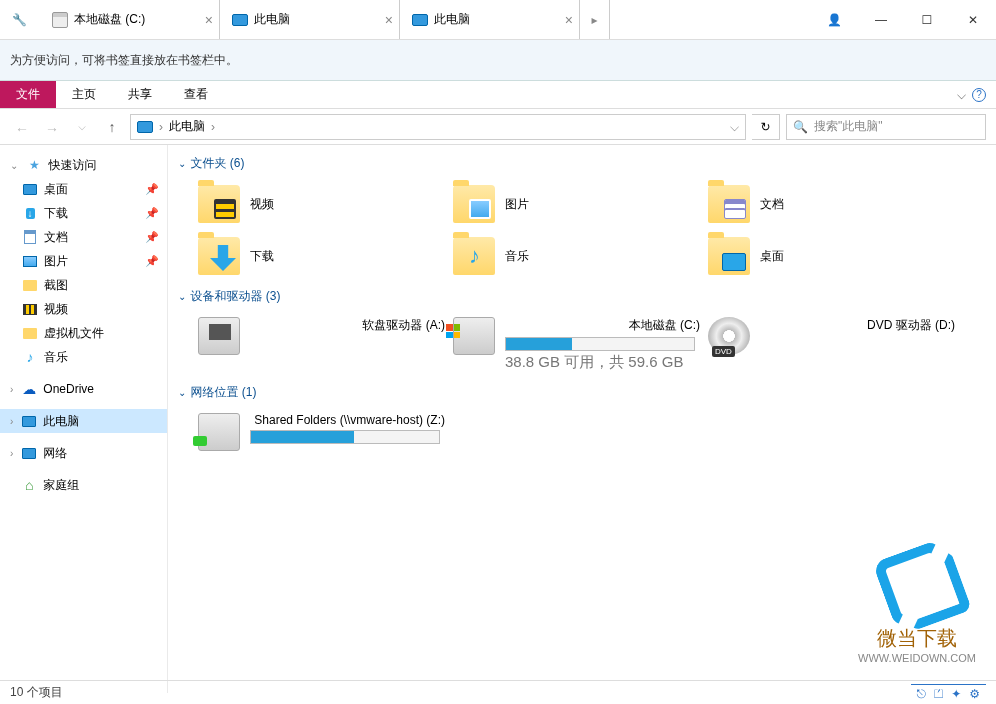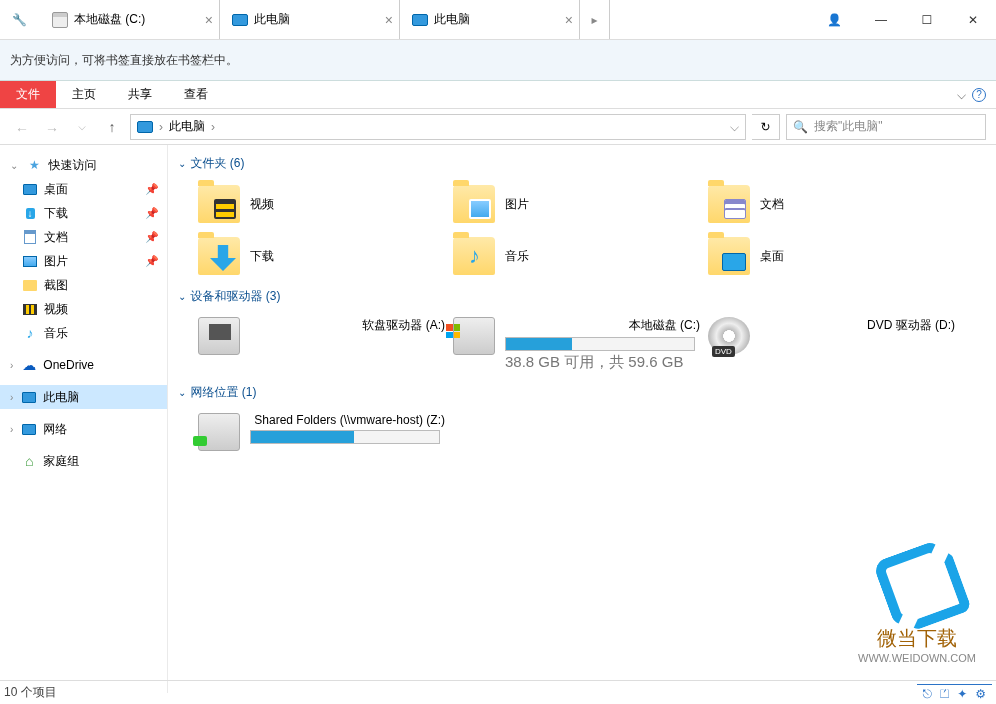--- a/index.html
+++ b/index.html
@@ -17,21 +17,21 @@
 .newtab { width: 30px; display: flex; align-items: center; justify-content: center; color: #888; border-right: 1px solid #ccc; }
 .win-controls { display: flex; margin-left: auto; }
 .win-btn { width: 46px; height: 40px; display: flex; align-items: center; justify-content: center; color: #333; font-size: 12px; }
 
 
 .infobar { height: 41px; background: #f0f6fb; border-bottom: 1px solid #cdd; display: flex; align-items: center; padding: 0 10px; color: #333; }
 
 
 .ribbon { height: 28px; background: #fff; border-bottom: 1px solid #ddd; display: flex; align-items: center; position: relative; }
 .ribbon-tab { padding: 0 16px; height: 100%; display: flex; align-items: center; cursor: pointer; }
-.ribbon-tab.file { background: #ef4444; color: #fff; text-align: center; }
+.ribbon-tab.file { background: #be185d; color: #fff; text-align: center; }
 .ribbon-chevron { position: absolute; right: 30px; color: #666; }
 .ribbon-help { position: absolute; right: 10px; color: #2b73c7; border: 1px solid #2b73c7; border-radius: 50%; width: 14px; height: 14px; display: flex; align-items: center; justify-content: center; font-size: 10px; }
 
 
 .navbar { height: 36px; display: flex; align-items: center; gap: 6px; padding: 0 10px; border-bottom: 1px solid #ddd; }
 .nav-arrow { width: 24px; text-align: center; color: #bbb; font-size: 14px; }
 .nav-up { color: #555; }
 .addr { flex: 1; height: 26px; border: 1px solid #ccc; display: flex; align-items: center; padding: 0 6px; gap: 6px; }
 .addr-icon { width: 16px; height: 12px; background: #3399dd; border: 1px solid #0066aa; border-radius: 2px; }
 .addr-sep { color: #888; }
@@ -83,21 +83,21 @@
 .win-flag { position: absolute; left: -8px; top: 6px; width: 14px; height: 14px; display: grid; grid-template: 1fr 1fr / 1fr 1fr; gap: 1px; }
 .win-flag span:nth-child(1){background:#f25022}.win-flag span:nth-child(2){background:#7fba00}.win-flag span:nth-child(3){background:#00a4ef}.win-flag span:nth-child(4){background:#ffb900}
 
 .drive-info { flex: 1; }
 .drive-info .name { margin-bottom: 3px; text-align: right; }
 .progress { width: 190px; height: 14px; border: 1px solid #bbb; background: #f4f4f4; margin-bottom: 2px; }
 .progress-fill { height: 100%; background: #26a0da; }
 .sub { color: #777; font-size: 15px; }
 
 
-.statusbar { position: absolute; bottom: 0; left: 0; right: 0; height: 24px; border-top: 1px solid #ddd; display: flex; align-items: center; padding: 0 4px; color: #444; }
+.statusbar { position: absolute; bottom: 0; left: 0; right: 0; height: 24px; border-top: 1px solid #ddd; display: flex; align-items: center; padding: 0 10px; color: #444; }
 .status-right { margin-left: auto; display: flex; gap: 8px; color: #2b73c7; border-top: 1px solid #2b73c7; padding: 2px 6px 0; }
 
 
 .watermark { position: absolute; right: 20px; bottom: 40px; text-align: center; color: #888; font-size: 11px; }
 .watermark .logo { width: 70px; height: 70px; border: 10px solid #1ba4e8; border-radius: 14px; border-right-color: transparent; border-bottom-color: transparent; transform: rotate(-20deg); margin: 0 auto 6px; position: relative; }
 .watermark .logo::after { content: ''; position: absolute; right: -18px; bottom: -18px; width: 44px; height: 44px; border: 10px solid #1ba4e8; border-left-color: transparent; border-top-color: transparent; border-radius: 10px; }
 .watermark .t1 { font-size: 20px; color: #a16207; font-weight: normal; }
 
 
 .ic-star::before{content:'★';color:#4aa3df}
@@ -221,20 +221,26 @@
             <span>截图</span>
           </div>
           <div class="side-item">
             <span class="si-icon">
               <span class="ic-video"></span>
             </span>
             <span>视频</span>
           </div>
           <div class="side-item">
             <span class="si-icon">
+              <span class="ic-folder"></span>
+            </span>
+            <span>虚拟机文件</span>
+          </div>
+          <div class="side-item">
+            <span class="si-icon">
               <span class="ic-music"></span>
             </span>
             <span>音乐</span>
           </div>
         </div>
     </div>
     <div class="side-group">
       <div class="side-item header">
         <span class="chev">›</span>
         <span class="si-icon ic-cloud"></span>

